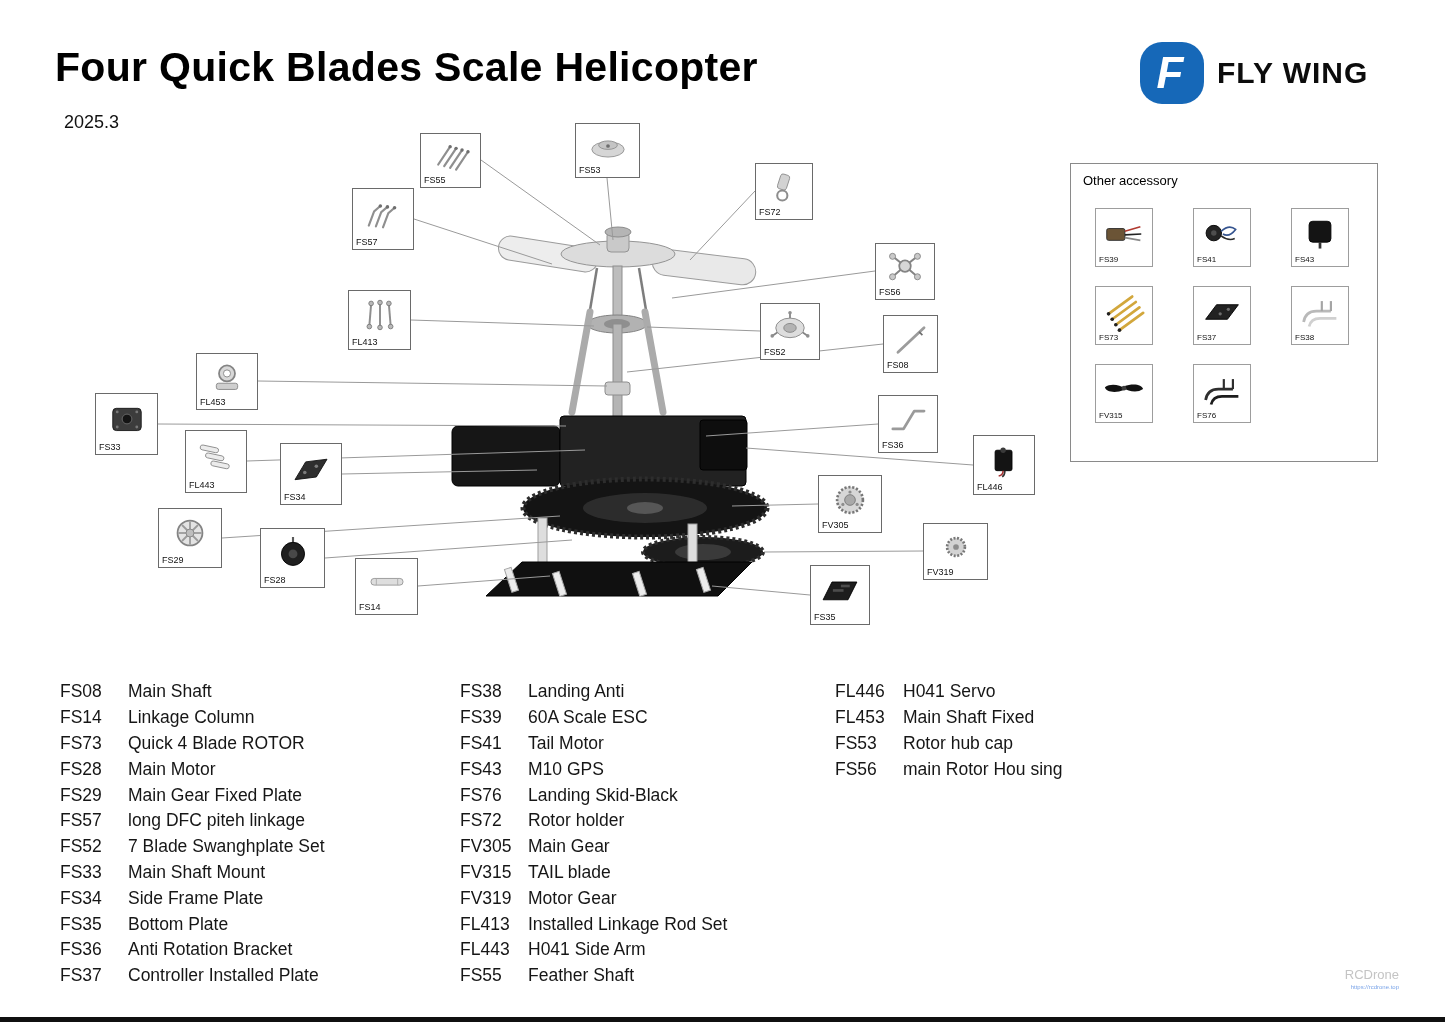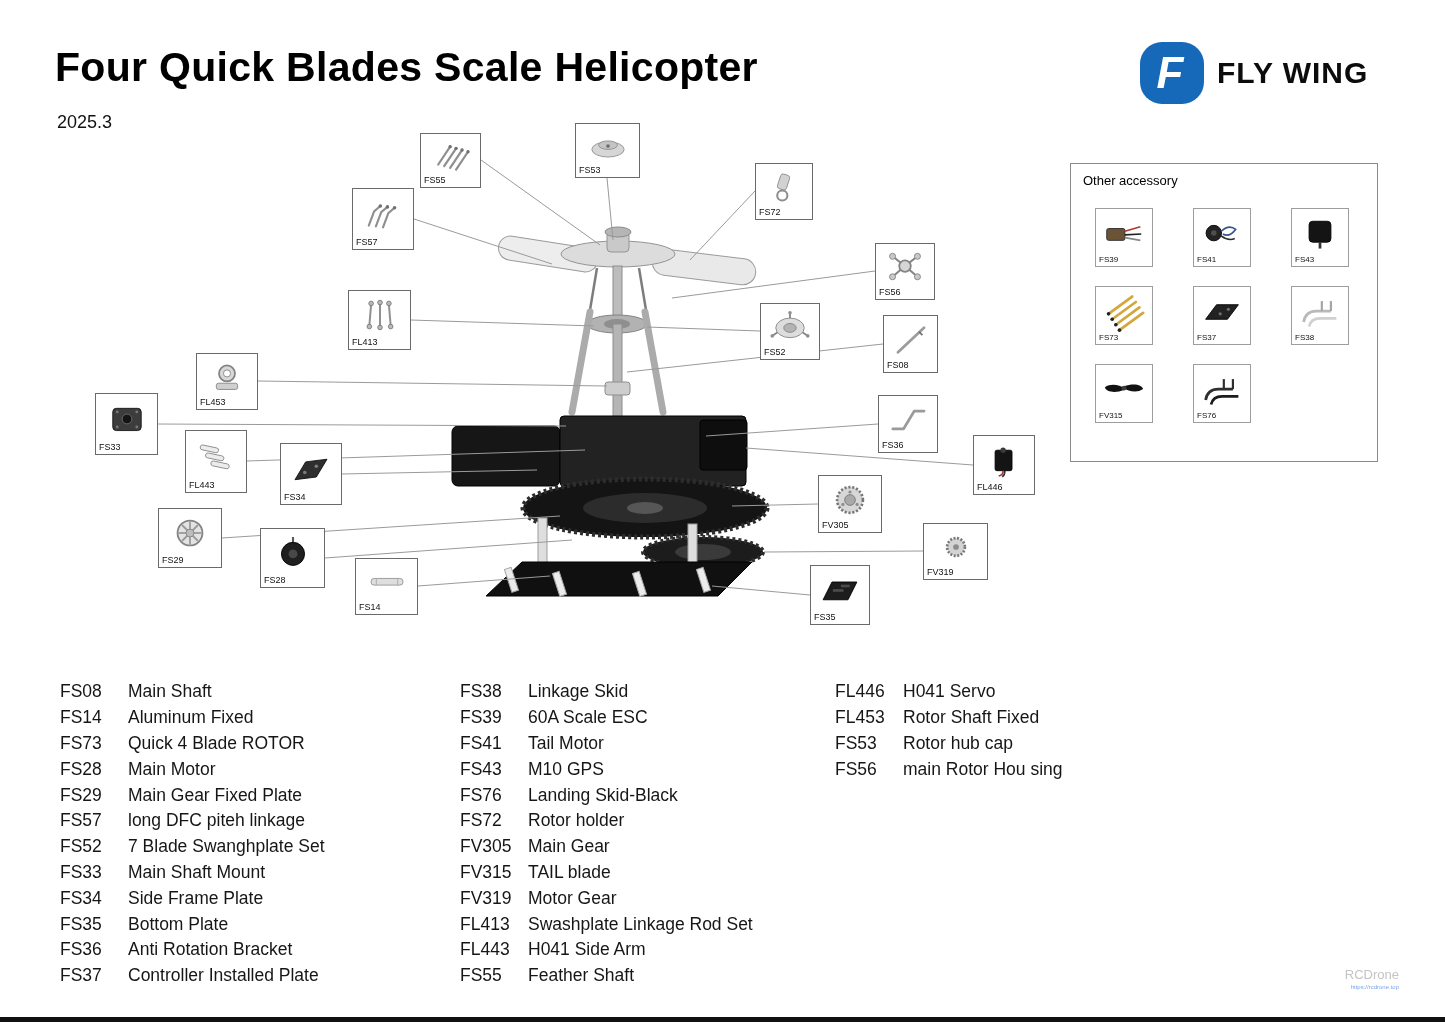--- a/index.html
+++ b/index.html
@@ -1,21 +1,21 @@
 <!DOCTYPE html>
 <html><head>
 <meta charset="utf-8">
 <style>
   html,body { margin:0; padding:0; background:#fff; }
   body { font-family:"Liberation Sans", sans-serif; color:#111; }
   .page { position:relative; width:1445px; height:1022px; background:#fff; overflow:hidden; }
 
   
   .title { position:absolute; left:55px; top:44px; font-size:41px; font-weight:700; letter-spacing:0.3px; color:#000; }
-  .date  { position:absolute; left:57px; top:112px; font-size:18px; color:#111; }
+  .date  { position:absolute; left:64px; top:112px; font-size:18px; color:#111; }
   .brand { position:absolute; left:1140px; top:42px; display:flex; align-items:center; gap:13px; }
   .logo-mark { width:64px; height:62px; background:#1668b8; border-radius:22px;
                display:flex; align-items:center; justify-content:center; }
   .logo-f { color:#fff; font-size:44px; font-weight:700; font-style:italic; transform:translateX(-2px); }
   .brand-name { font-size:30px; font-weight:800; letter-spacing:1px; color:#0c0c0c; }
 
   
   .diagram { position:absolute; left:0; top:120px; width:1445px; height:512px; }
   .scene { position:absolute; left:0; top:0; }
 
@@ -451,21 +451,21 @@
 
 
   <div class="parts-list">
     <div class="plist-col col-1">
       <div class="prow">
           <span class="pcode">FS08</span>
           <span class="pname">Main Shaft</span>
         </div>
       <div class="prow">
           <span class="pcode">FS14</span>
-          <span class="pname">Aluminum Fixed</span>
+          <span class="pname">Linkage Column</span>
         </div>
       <div class="prow">
           <span class="pcode">FS73</span>
           <span class="pname">Quick 4 Blade ROTOR</span>
         </div>
       <div class="prow">
           <span class="pcode">FS28</span>
           <span class="pname">Main Motor</span>
         </div>
       <div class="prow">
@@ -497,21 +497,21 @@
           <span class="pname">Anti Rotation Bracket</span>
         </div>
       <div class="prow">
           <span class="pcode">FS37</span>
           <span class="pname">Controller Installed Plate</span>
         </div>
     </div>
     <div class="plist-col col-2">
       <div class="prow">
           <span class="pcode">FS38</span>
-          <span class="pname">Linkage Skid</span>
+          <span class="pname">Landing Anti</span>
         </div>
       <div class="prow">
           <span class="pcode">FS39</span>
           <span class="pname">60A Scale ESC</span>
         </div>
       <div class="prow">
           <span class="pcode">FS41</span>
           <span class="pname">Tail Motor</span>
         </div>
       <div class="prow">
@@ -533,39 +533,39 @@
       <div class="prow">
           <span class="pcode">FV315</span>
           <span class="pname">TAIL blade</span>
         </div>
       <div class="prow">
           <span class="pcode">FV319</span>
           <span class="pname">Motor Gear</span>
         </div>
       <div class="prow">
           <span class="pcode">FL413</span>
-          <span class="pname">Swashplate Linkage Rod Set</span>
+          <span class="pname">Installed Linkage Rod Set</span>
         </div>
       <div class="prow">
           <span class="pcode">FL443</span>
           <span class="pname">H041 Side Arm</span>
         </div>
       <div class="prow">
           <span class="pcode">FS55</span>
           <span class="pname">Feather Shaft</span>
         </div>
     </div>
     <div class="plist-col col-3">
       <div class="prow">
           <span class="pcode">FL446</span>
           <span class="pname">H041 Servo</span>
         </div>
       <div class="prow">
           <span class="pcode">FL453</span>
-          <span class="pname">Rotor Shaft Fixed</span>
+          <span class="pname">Main Shaft Fixed</span>
         </div>
       <div class="prow">
           <span class="pcode">FS53</span>
           <span class="pname">Rotor hub cap</span>
         </div>
       <div class="prow">
           <span class="pcode">FS56</span>
           <span class="pname">main Rotor Hou sing</span>
         </div>
     </div>

